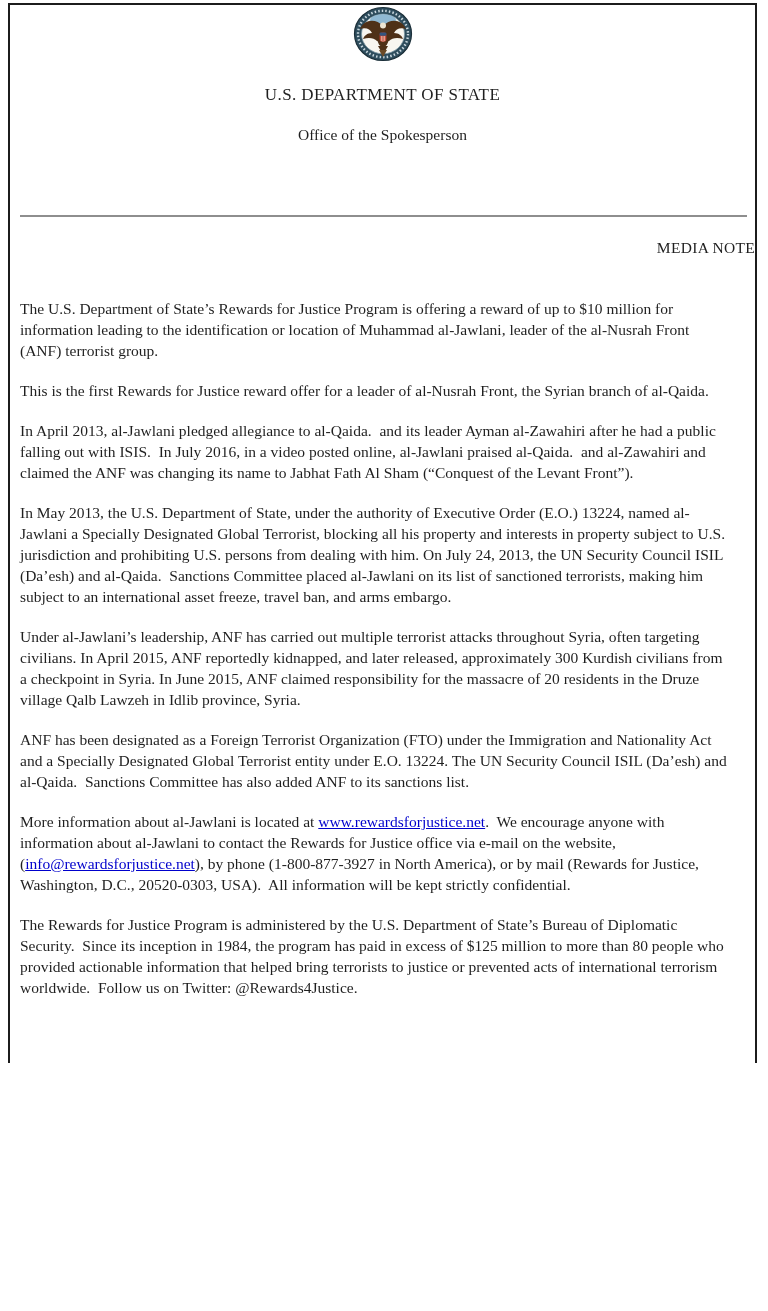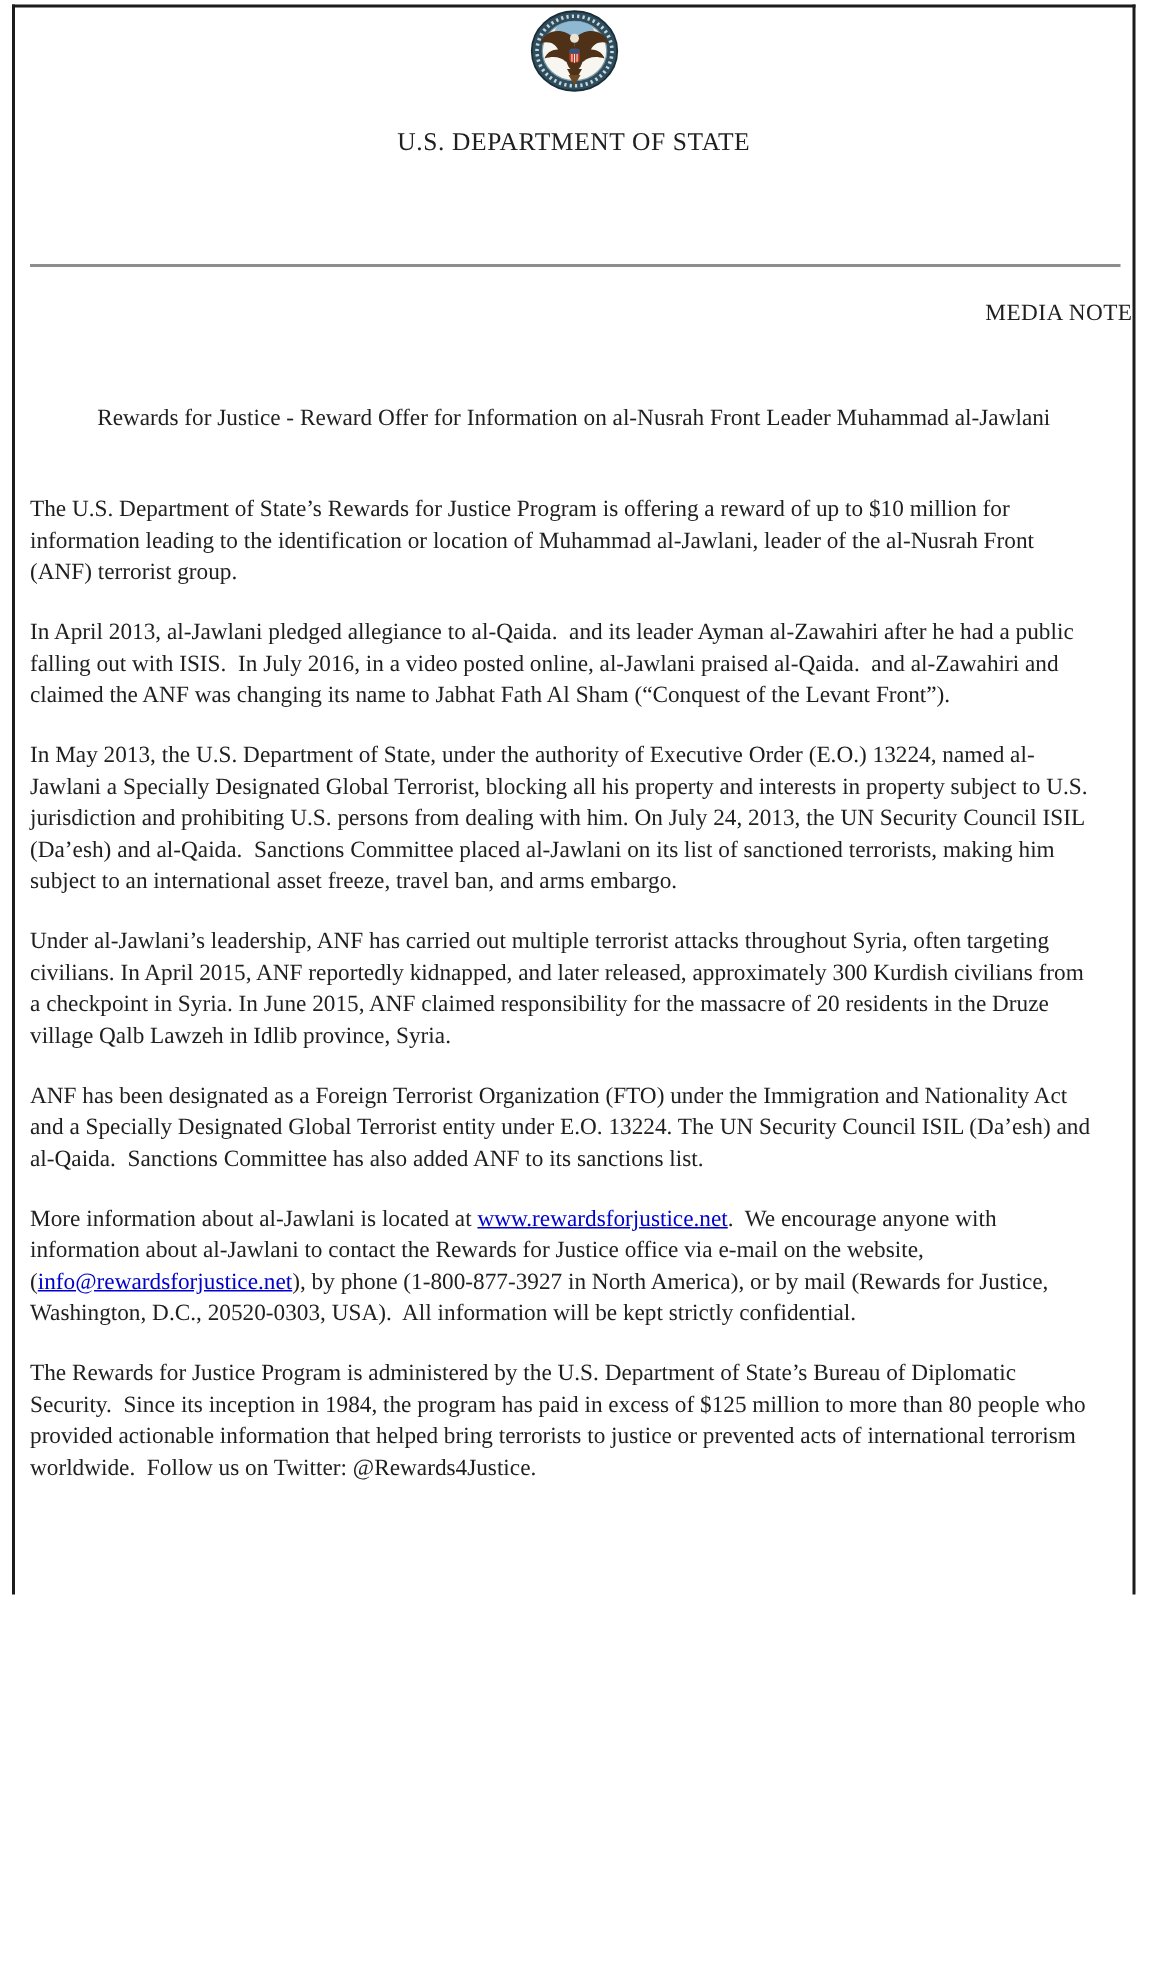--- a/index.html
+++ b/index.html
@@ -112,32 +112,33 @@
       <path d="M26 44 L30 51 L34 44 Z" fill="#6b4a26"></path>
       <circle cx="30" cy="19.5" r="3" fill="#ece4d2"></circle>
       <rect x="26.6" y="26.5" width="6.8" height="9.2" rx="2.6" fill="#c23b28"></rect>
       <rect x="26.6" y="26.5" width="6.8" height="3.2" rx="1" fill="#33557f"></rect>
       <path d="M28.3 30 v5.2 M30 30 v5.8 M31.7 30 v5.2" stroke="#f2ede0" stroke-width="0.7" fill="none"></path>
     </svg>
   </div>
 
   <div class="org">U.S. DEPARTMENT OF STATE</div>
 
+  <div class="office">Office of the Spokesperson</div>
 
 
   <hr class="divider">
 
 
   <div class="media-note">MEDIA NOTE</div>
 
 
-  <div class="title">Rewards for Justice - Reward Offer for Information on al-Nusrah Front Leader Muhammad al-Jawlani</div>
 
   <div class="body-text">
     <p class="para">The U.S. Department of State’s Rewards for Justice Program is offering a reward of up to $10 million for information leading to the identification or location of Muhammad al-Jawlani, leader of the al-Nusrah Front (ANF) terrorist group.</p>
+    <p class="para">This is the first Rewards for Justice reward offer for a leader of al-Nusrah Front, the Syrian branch of al-Qaida.</p>
     <p class="para">In April 2013, al-Jawlani pledged allegiance to al-Qaida.  and its leader Ayman al-Zawahiri after he had a public falling out with ISIS.  In July 2016, in a video posted online, al-Jawlani praised al-Qaida.  and al-Zawahiri and claimed the ANF was changing its name to Jabhat Fath Al Sham (“Conquest of the Levant Front”).</p>
     <p class="para">In May 2013, the U.S. Department of State, under the authority of Executive Order (E.O.) 13224, named al-Jawlani a Specially Designated Global Terrorist, blocking all his property and interests in property subject to U.S. jurisdiction and prohibiting U.S. persons from dealing with him. On July 24, 2013, the UN Security Council ISIL (Da’esh) and al-Qaida.  Sanctions Committee placed al-Jawlani on its list of sanctioned terrorists, making him subject to an international asset freeze, travel ban, and arms embargo.</p>
     <p class="para">Under al-Jawlani’s leadership, ANF has carried out multiple terrorist attacks throughout Syria, often targeting civilians. In April 2015, ANF reportedly kidnapped, and later released, approximately 300 Kurdish civilians from a checkpoint in Syria. In June 2015, ANF claimed responsibility for the massacre of 20 residents in the Druze village Qalb Lawzeh in Idlib province, Syria.</p>
     <p class="para">ANF has been designated as a Foreign Terrorist Organization (FTO) under the Immigration and Nationality Act and a Specially Designated Global Terrorist entity under E.O. 13224. The UN Security Council ISIL (Da’esh) and al-Qaida.  Sanctions Committee has also added ANF to its sanctions list.</p>
     <p class="para"><span>More information about al-Jawlani is located at </span><a class="doc-link" href="#">www.rewardsforjustice.net</a><span>.  We encourage anyone with information about al-Jawlani to contact the Rewards for Justice office via e-mail on the website, (</span><a class="doc-link" href="#">info@rewardsforjustice.net</a><span>), by phone (1-800-877-3927 in North America), or by mail (Rewards for Justice, Washington, D.C., 20520-0303, USA).  All information will be kept strictly confidential.</span></p>
     <p class="para">The Rewards for Justice Program is administered by the U.S. Department of State’s Bureau of Diplomatic Security.  Since its inception in 1984, the program has paid in excess of $125 million to more than 80 people who provided actionable information that helped bring terrorists to justice or prevented acts of international terrorism worldwide.  Follow us on Twitter: @Rewards4Justice.</p>
   </div>
 
 </div>
 

